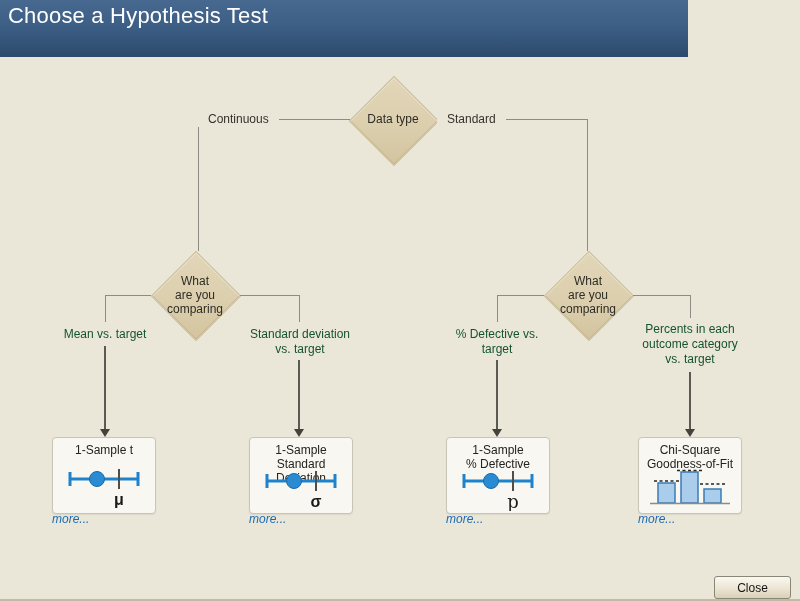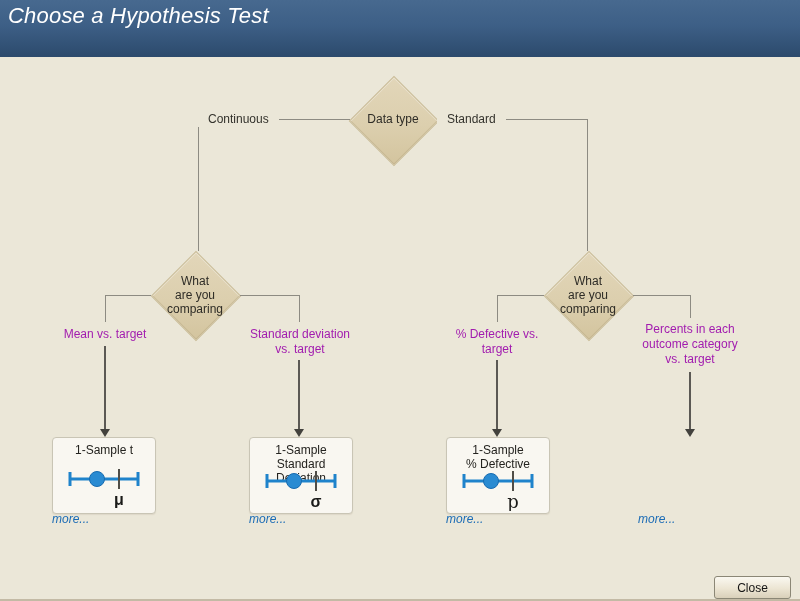--- a/index.html
+++ b/index.html
@@ -1,21 +1,21 @@
 <!DOCTYPE html>
 <html><head>
 <meta charset="utf-8">
 <style>
   html,body{margin:0;padding:0;}
   body{font-family:"Liberation Sans","DejaVu Sans",sans-serif;}
   #app{position:relative;width:800px;height:601px;background:#ebe7d8;overflow:hidden;}
 
   
-  .header{position:absolute;left:0;top:0;width:800px;height:57px;
-    background:linear-gradient(to bottom,#47698f 0%,#3d5f86 45%,#2c4a6c 100%);font-style:italic;}
+  .header{position:absolute;left:0;top:0;width:688px;height:57px;
+    background:linear-gradient(to bottom,#47698f 0%,#3d5f86 45%,#2c4a6c 100%);}
   .header-title{position:absolute;left:8px;top:3px;font-size:22px;color:#ffffff;letter-spacing:.2px;}
   .header-subtitle{position:absolute;left:30px;top:33px;font-size:13px;color:#e3ebf3;}
 
   
   .line-h{position:absolute;height:1px;background:#8d8b82;}
   .line-v{position:absolute;width:1px;background:#8d8b82;}
   .arrow-line{position:absolute;width:2px;background:#5b5954;}
   .arrowhead{position:absolute;width:0;height:0;border-left:5px solid transparent;
     border-right:5px solid transparent;border-top:8px solid #43423d;}
 
@@ -24,21 +24,21 @@
     background:linear-gradient(135deg,#e2d6b9 0%,#dccfae 55%,#d3c49e 100%);
     border:1px solid #cabc97;
     box-shadow:inset 1px 1px 0 rgba(255,255,255,.35), inset -1px -1px 0 rgba(150,130,90,.25);}
   .diamond-label{position:absolute;font-size:12px;line-height:14px;color:#2e2c26;
     text-align:center;white-space:pre-line;}
 
   
   .branch-wrap{position:absolute;display:flex;height:16px;}
   .branch-wrap span{background:#ebe7d8;padding:0 10px;font-size:12px;color:#33322c;line-height:16px;}
 
-  .node-label{position:absolute;font-size:12px;line-height:15px;color:#a21caf;
+  .node-label{position:absolute;font-size:12px;line-height:15px;color:#14532d;
     text-align:center;white-space:pre-line;}
 
   
   .card{position:absolute;top:437px;width:102px;height:75px;background:#f9f7f1;
     border:1px solid #c9c5b5;border-radius:4px;box-shadow:0 1px 1px rgba(120,110,80,.12);}
   .card-title{position:absolute;top:5px;left:0;width:100%;text-align:center;
     font-size:12px;line-height:14px;color:#24231f;white-space:pre-line;}
   .icon-svg{position:absolute;left:9px;}
   .more-link{position:absolute;top:512px;width:102px;height:16px;text-align:left;
     padding-right:13px;box-sizing:border-box;font-size:12px;font-style:italic;
@@ -146,19 +146,32 @@
       <line x1="7" y1="14" x2="77" y2="14" stroke="#1f83cb" stroke-width="3"></line>
       <line x1="8" y1="7" x2="8" y2="21" stroke="#1f83cb" stroke-width="3"></line>
       <line x1="76" y1="7" x2="76" y2="21" stroke="#1f83cb" stroke-width="3"></line>
       <line x1="57" y1="4" x2="57" y2="24" stroke="#4f4d47" stroke-width="2"></line>
       <circle cx="35" cy="14" r="7.5" fill="#2a8bd2" stroke="#176bb0" stroke-width="1"></circle>
       <text x="57" y="41" text-anchor="middle" font-size="18" font-family="DejaVu Serif, serif" fill="#1a1a18">p</text>
     </svg>
   </div>
   <div class="more-link" style="left:446px;">more...</div>
 
+  <div class="card" style="left:638px;">
+    <div class="card-title">Chi-Square
+Goodness-of-Fit</div>
+    <svg class="icon-svg" style="top:26px;" width="84" height="44">
+      <rect x="10" y="19" width="17" height="20" fill="#aacdeb" stroke="#3b7cb5" stroke-width="1.5"></rect>
+      <rect x="33" y="8" width="17" height="31" fill="#aacdeb" stroke="#3b7cb5" stroke-width="1.5"></rect>
+      <rect x="56" y="25" width="17" height="14" fill="#aacdeb" stroke="#3b7cb5" stroke-width="1.5"></rect>
+      <line x1="6" y1="17" x2="31" y2="17" stroke="#262622" stroke-width="1.5" stroke-dasharray="3,2.5"></line>
+      <line x1="29" y1="6.5" x2="54" y2="6.5" stroke="#262622" stroke-width="1.5" stroke-dasharray="3,2.5"></line>
+      <line x1="52" y1="20" x2="77" y2="20" stroke="#262622" stroke-width="1.5" stroke-dasharray="3,2.5"></line>
+      <line x1="2" y1="39.5" x2="82" y2="39.5" stroke="#8c8c82" stroke-width="1.5"></line>
+    </svg>
+  </div>
   <div class="more-link" style="left:638px;">more...</div>
 
   <button class="btn" style="left:629px;width:77px;margin-top:31px;">Back</button>
   <button class="btn" style="left:714px;width:77px;">Close</button>
 
   <div class="bottom-edge"></div>
 </div>
 
 </body></html>

